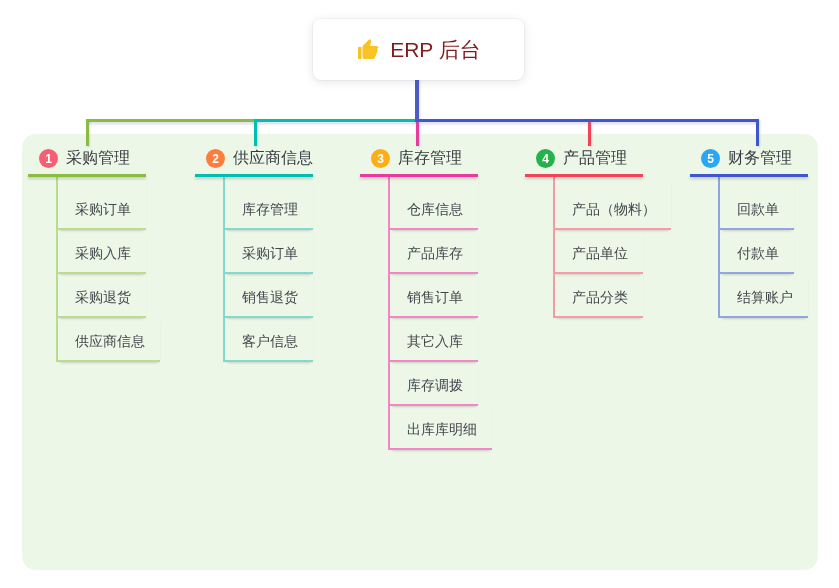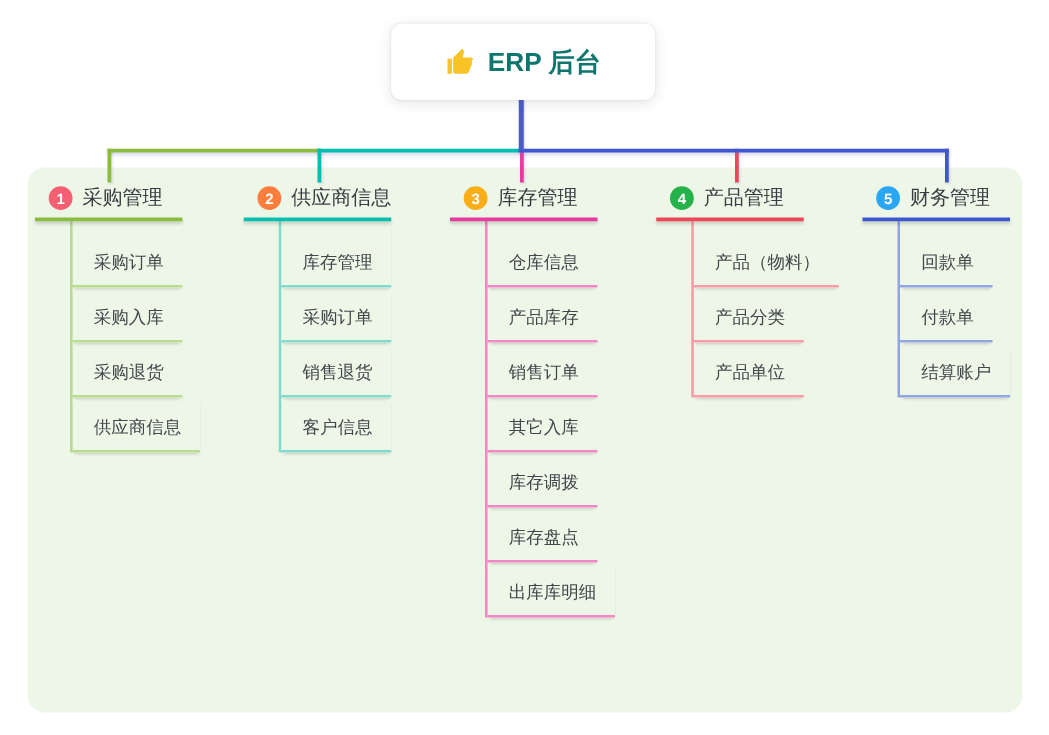--- a/index.html
+++ b/index.html
@@ -9,21 +9,21 @@
 
   
   .panel { position:absolute; left:22px; top:134px; width:796px; height:436px; border-radius:14px; }
 
   
   .root-node {
     position:absolute; left:313px; top:19px; width:211px; height:61px;
     background:#ffffff; border-radius:8px;
     box-shadow:0 2px 10px rgba(60,70,100,.14), 0 0 0 1px rgba(0,0,0,.03);
     display:flex; align-items:center; justify-content:center; gap:10px;
-    font-size:21px; color:#0f766e; font-weight:700;
+    font-size:21px; color:#7f1d1d; font-weight:400;
   }
   .thumb-icon { width:24px; height:24px; display:inline-block; }
 
   
   .line { position:absolute; }
   .h3 { height:3px; top:119px; box-shadow:0 2px 3px rgba(120,120,190,.30); }
   .drop { width:3px; top:119px; height:27px; box-shadow:1px 1px 2px rgba(120,120,190,.25); }
   .trunk { left:415px; top:79px; width:4px; height:41px; box-shadow:1px 0 2px rgba(120,120,190,.25); }
 
   
@@ -114,35 +114,34 @@
       <span class="badge">3</span>
       <span>库存管理</span>
       <span class="branch-underline"></span>
     </div>
     <div class="children">
       <div class="child">仓库信息</div>
       <div class="child">产品库存</div>
       <div class="child">销售订单</div>
       <div class="child">其它入库</div>
       <div class="child">库存调拨</div>
-      <div class="child">库存盘点</div>
       <div class="child">出库库明细</div>
     </div>
   </div>
 
   <div class="branch b3" style="--main: #f04458; --light: #f79ca6; --badge: #26b24b;">
     <div class="branch-title">
       <span class="badge">4</span>
       <span>产品管理</span>
       <span class="branch-underline"></span>
     </div>
     <div class="children">
       <div class="child">产品（物料）</div>
+      <div class="child">产品单位</div>
       <div class="child">产品分类</div>
-      <div class="child">产品单位</div>
     </div>
   </div>
 
   <div class="branch b4" style="--main: #3e56d0; --light: #93a4e4; --badge: #2ba6f2;">
     <div class="branch-title">
       <span class="badge">5</span>
       <span>财务管理</span>
       <span class="branch-underline"></span>
     </div>
     <div class="children">

